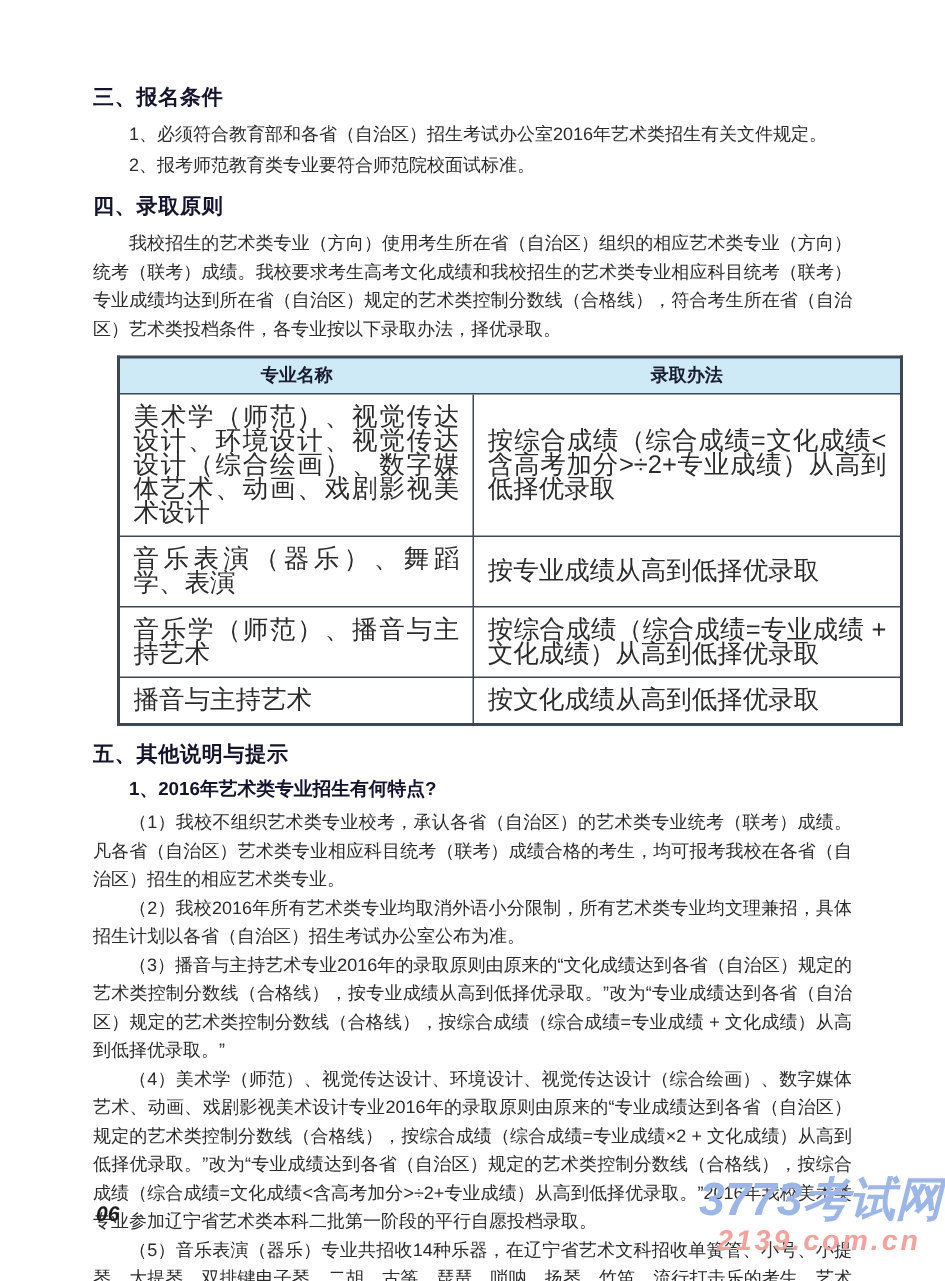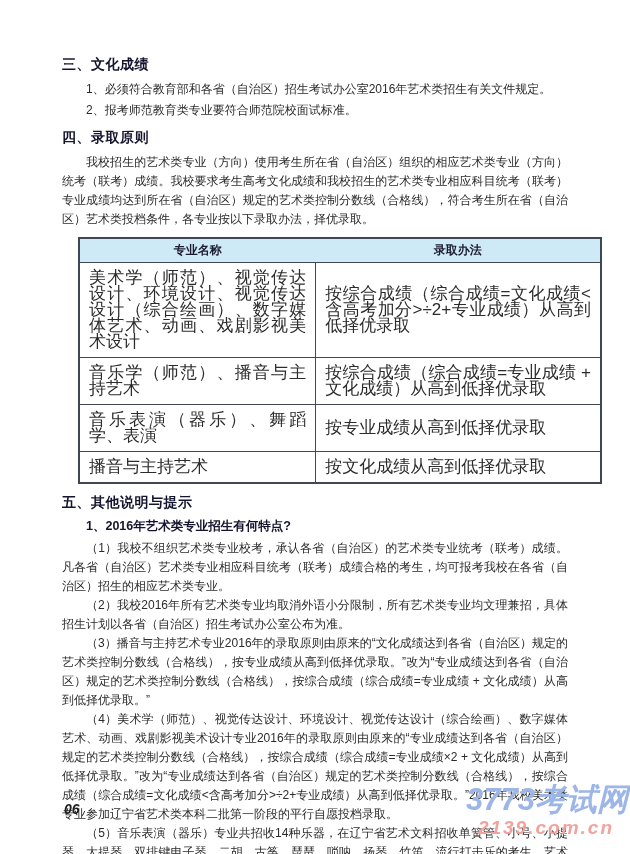--- a/index.html
+++ b/index.html
@@ -108,21 +108,21 @@
     margin:3px 14px 0 0;
     white-space:nowrap;
   }
 </style>
 </head>
 <body>
 
 <div class="page">
   <div class="content">
 
-    <div class="section-heading">三、文化成绩</div>
+    <div class="section-heading">三、报名条件</div>
     <div class="numbered-item">1、必须符合教育部和各省（自治区）招生考试办公室2016年艺术类招生有关文件规定。</div>
     <div class="numbered-item">2、报考师范教育类专业要符合师范院校面试标准。</div>
 
     <div class="section-heading mt">四、录取原则</div>
     <p class="intro">我校招生的艺术类专业（方向）使用考生所在省（自治区）组织的相应艺术类专业（方向）统考（联考）成绩。我校要求考生高考文化成绩和我校招生的艺术类专业相应科目统考（联考）专业成绩均达到所在省（自治区）规定的艺术类控制分数线（合格线），符合考生所在省（自治区）艺术类投档条件，各专业按以下录取办法，择优录取。</p>
 
     <table class="adm">
       <colgroup>
         <col class="col-major">
         <col class="col-method">
@@ -132,26 +132,26 @@
           <th>专业名称</th>
           <th>录取办法</th>
         </tr>
       </thead>
       <tbody>
         <tr>
           <td>美术学（师范）、视觉传达设计、环境设计、视觉传达设计（综合绘画）、数字媒体艺术、动画、戏剧影视美术设计</td>
           <td>按综合成绩（综合成绩=文化成绩&lt;含高考加分&gt;÷2+专业成绩）从高到低择优录取</td>
         </tr>
         <tr>
+          <td>音乐表演（器乐）、舞蹈学、表演</td>
+          <td>按专业成绩从高到低择优录取</td>
+        </tr>
+        <tr>
           <td>音乐学（师范）、播音与主持艺术</td>
           <td>按综合成绩（综合成绩=专业成绩 + 文化成绩）从高到低择优录取</td>
-        </tr>
-        <tr>
-          <td>音乐表演（器乐）、舞蹈学、表演</td>
-          <td>按专业成绩从高到低择优录取</td>
         </tr>
         <tr>
           <td>播音与主持艺术</td>
           <td>按文化成绩从高到低择优录取</td>
         </tr>
       </tbody>
     </table>
 
     <div class="section-heading mt">五、其他说明与提示</div>
     <div class="sub-heading">1、2016年艺术类专业招生有何特点?</div>

